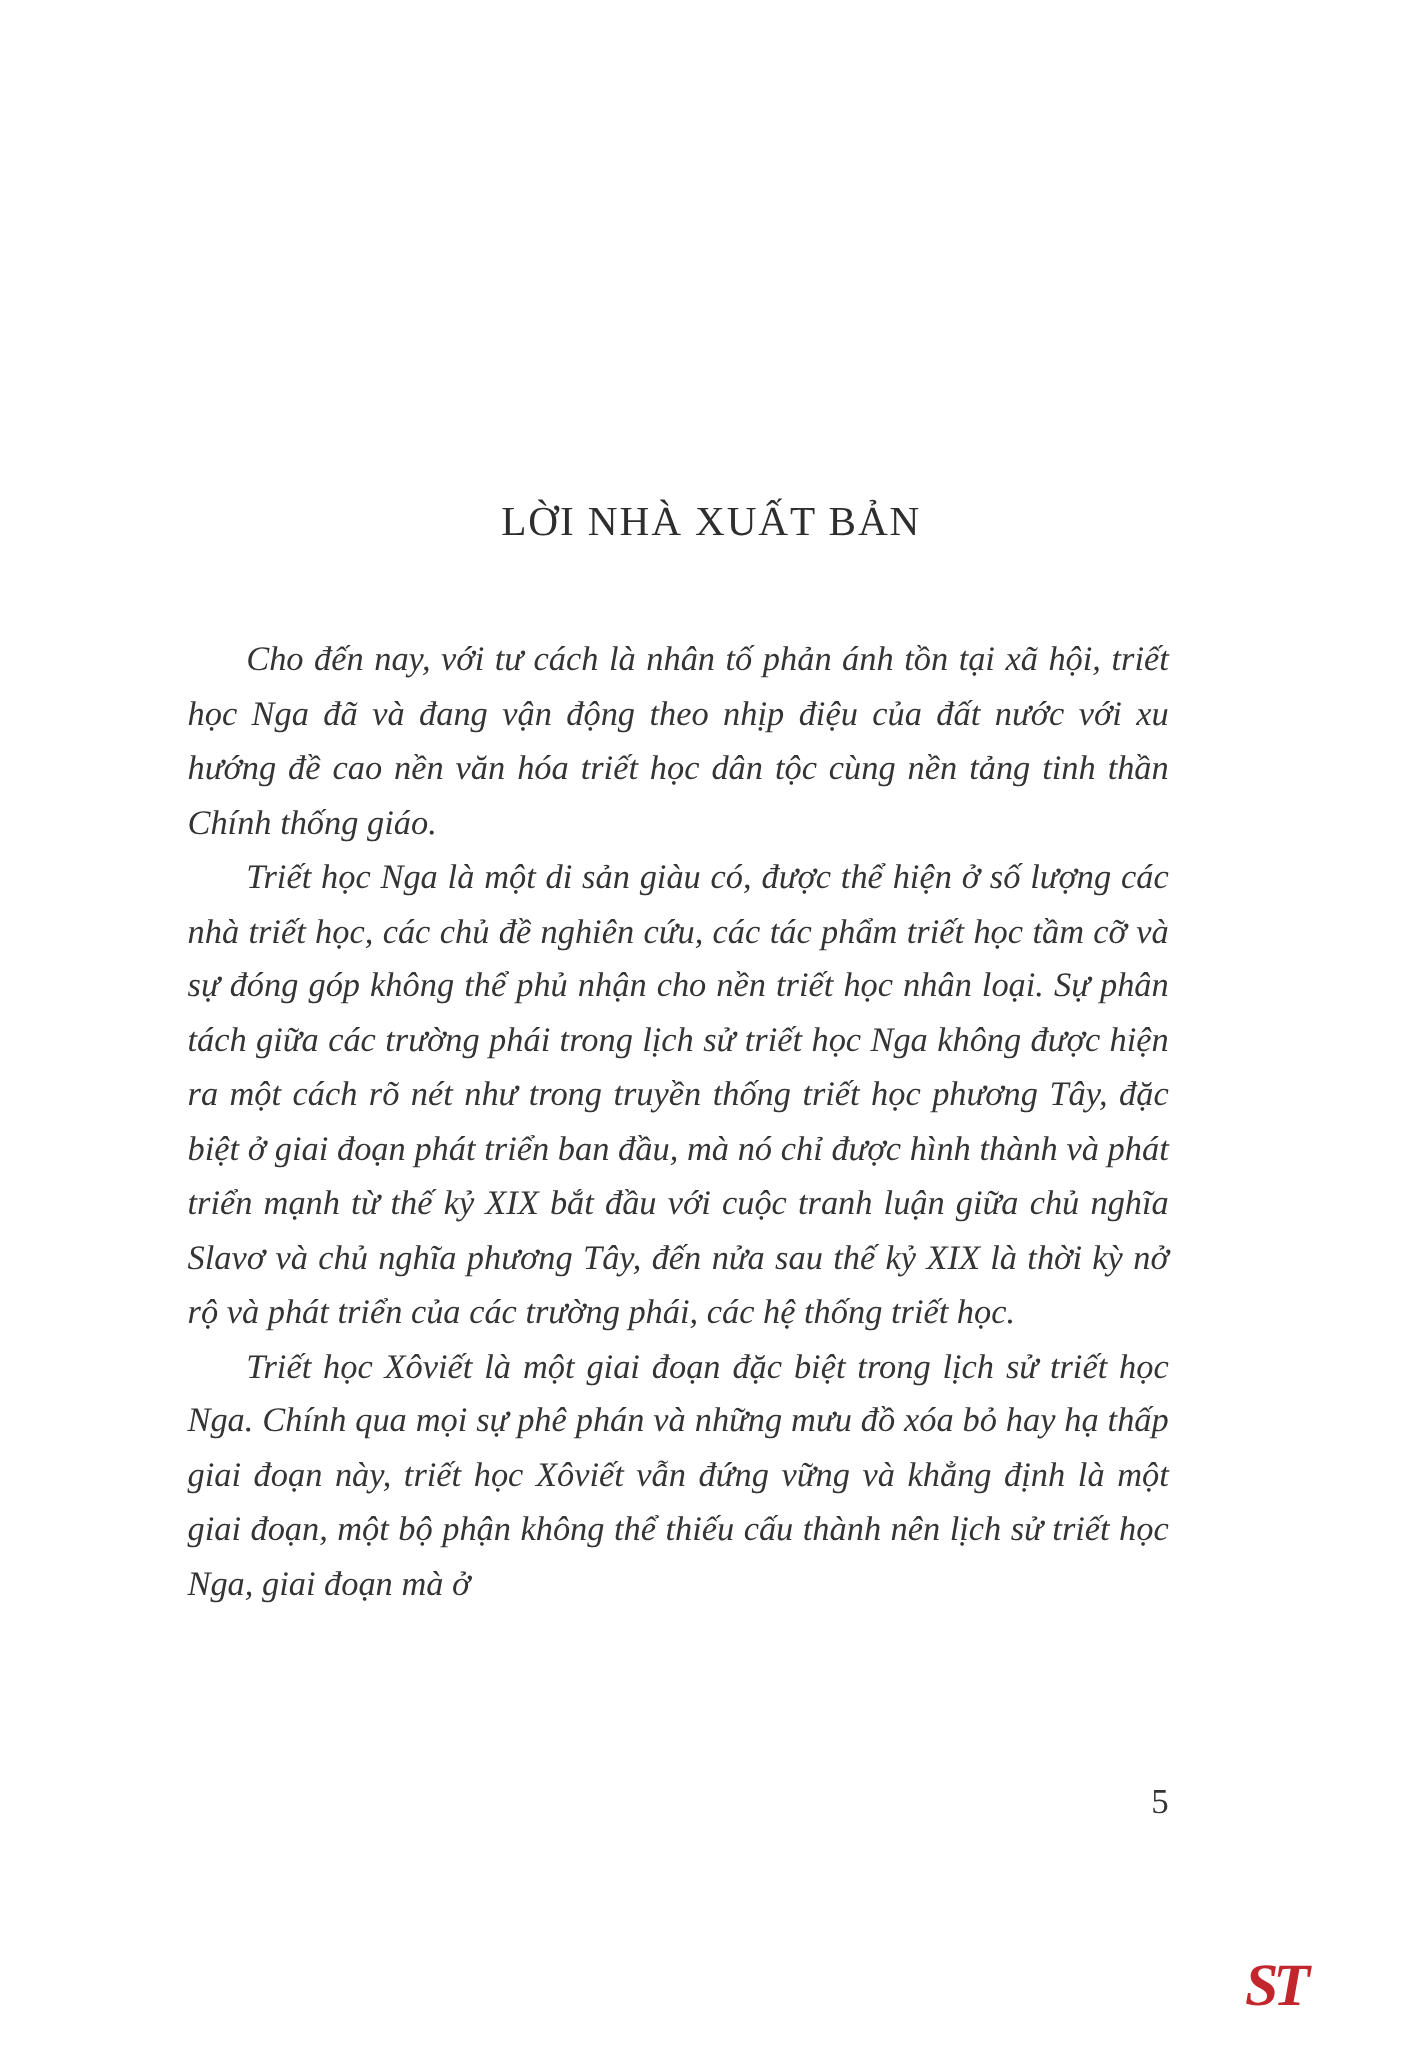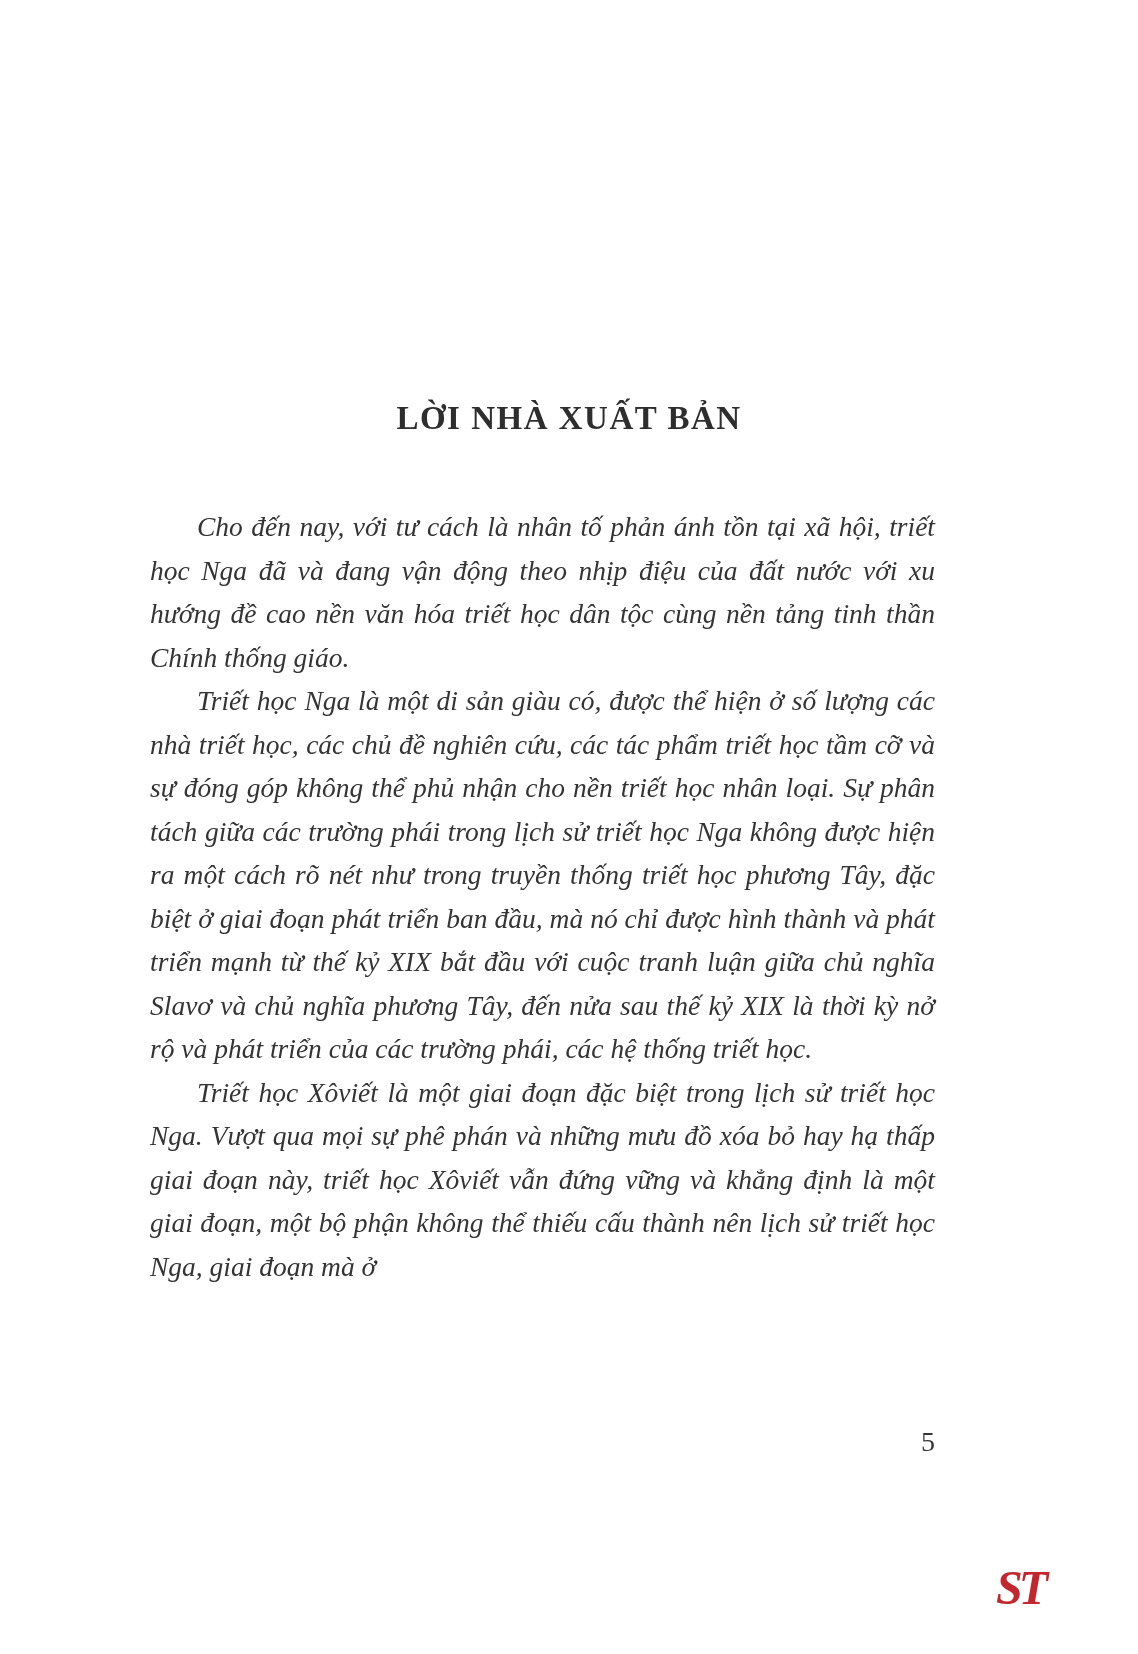--- a/index.html
+++ b/index.html
@@ -15,21 +15,21 @@
       font-family: "Liberation Serif", "DejaVu Serif", serif;
       color: #343434;
       overflow: hidden;
       box-sizing: border-box;
     }
     .title {
       margin: 0;
       padding-top: 400px;
       text-align: center;
       font-size: 33px;
-      font-weight: bold;
+      font-weight: normal;
       letter-spacing: 1.5px;
       color: #2e2e2e;
       font-family: "Liberation Serif", "DejaVu Serif", serif;
     }
     .content {
       margin: 68px 203px 0 150px;
       font-size: 27.5px;
       line-height: 43.5px;
       text-align: justify;
       color: #343434;
@@ -66,21 +66,21 @@
 </head>
 <body>
 
 <div class="page">
 
   <h1 class="title">LỜI NHÀ XUẤT BẢN</h1>
 
   <div class="content">
     <p>Cho đến nay, với tư cách là nhân tố phản ánh tồn tại xã hội, triết học Nga đã và đang vận động theo nhịp điệu của đất nước với xu hướng đề cao nền văn hóa triết học dân tộc cùng nền tảng tinh thần Chính thống giáo.</p>
     <p>Triết học Nga là một di sản giàu có, được thể hiện ở số lượng các nhà triết học, các chủ đề nghiên cứu, các tác phẩm triết học tầm cỡ và sự đóng góp không thể phủ nhận cho nền triết học nhân loại. Sự phân tách giữa các trường phái trong lịch sử triết học Nga không được hiện ra một cách rõ nét như trong truyền thống triết học phương Tây, đặc biệt ở giai đoạn phát triển ban đầu, mà nó chỉ được hình thành và phát triển mạnh từ thế kỷ XIX bắt đầu với cuộc tranh luận giữa chủ nghĩa Slavơ và chủ nghĩa phương Tây, đến nửa sau thế kỷ XIX là thời kỳ nở rộ và phát triển của các trường phái, các hệ thống triết học.</p>
-    <p>Triết học Xôviết là một giai đoạn đặc biệt trong lịch sử triết học Nga. Vượt qua mọi sự phê phán và những mưu đồ xóa bỏ hay hạ thấp giai đoạn này, triết học Xôviết vẫn đứng vững và khẳng định là một giai đoạn, một bộ phận không thể thiếu cấu thành nên lịch sử triết học Nga, giai đoạn mà ở</p>
+    <p>Triết học Xôviết là một giai đoạn đặc biệt trong lịch sử triết học Nga. Chính qua mọi sự phê phán và những mưu đồ xóa bỏ hay hạ thấp giai đoạn này, triết học Xôviết vẫn đứng vững và khẳng định là một giai đoạn, một bộ phận không thể thiếu cấu thành nên lịch sử triết học Nga, giai đoạn mà ở</p>
   </div>
 
   <div class="page-number">5</div>
 
   <div class="logo">
     <svg viewBox="0 0 56 66" width="56" height="66" aria-hidden="true">
       <text class="logo-text" x="0" y="50" font-size="48" letter-spacing="-4" fill="#c1272d">ST</text>
     </svg>
   </div>
 

